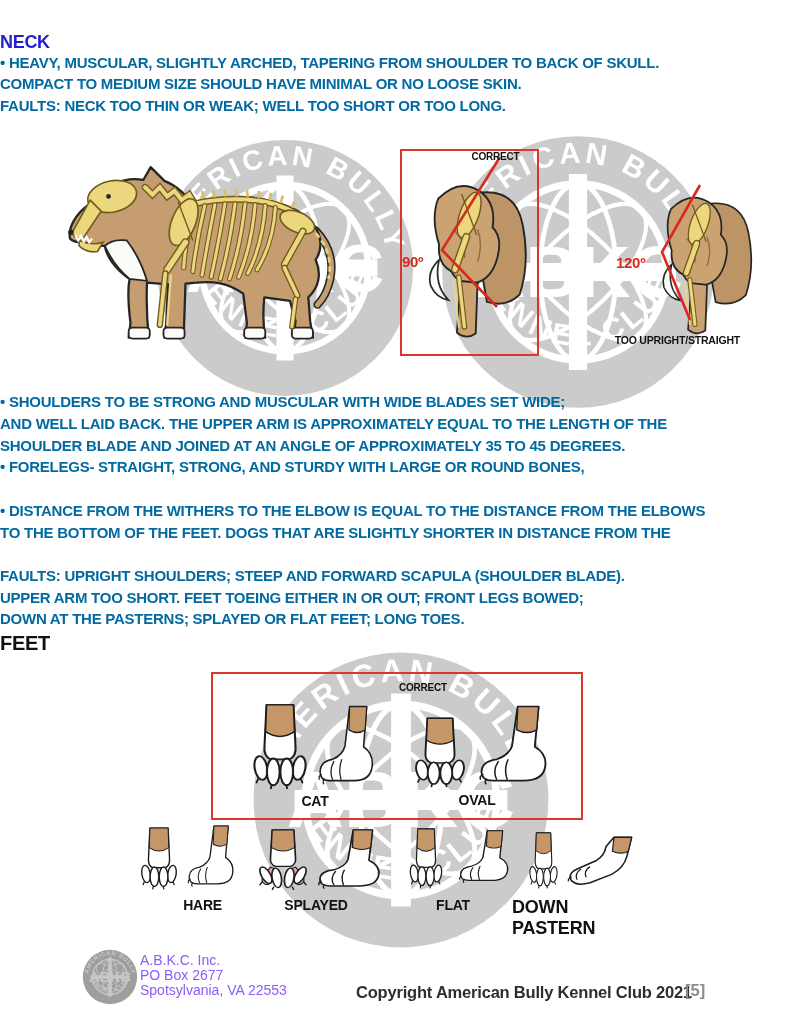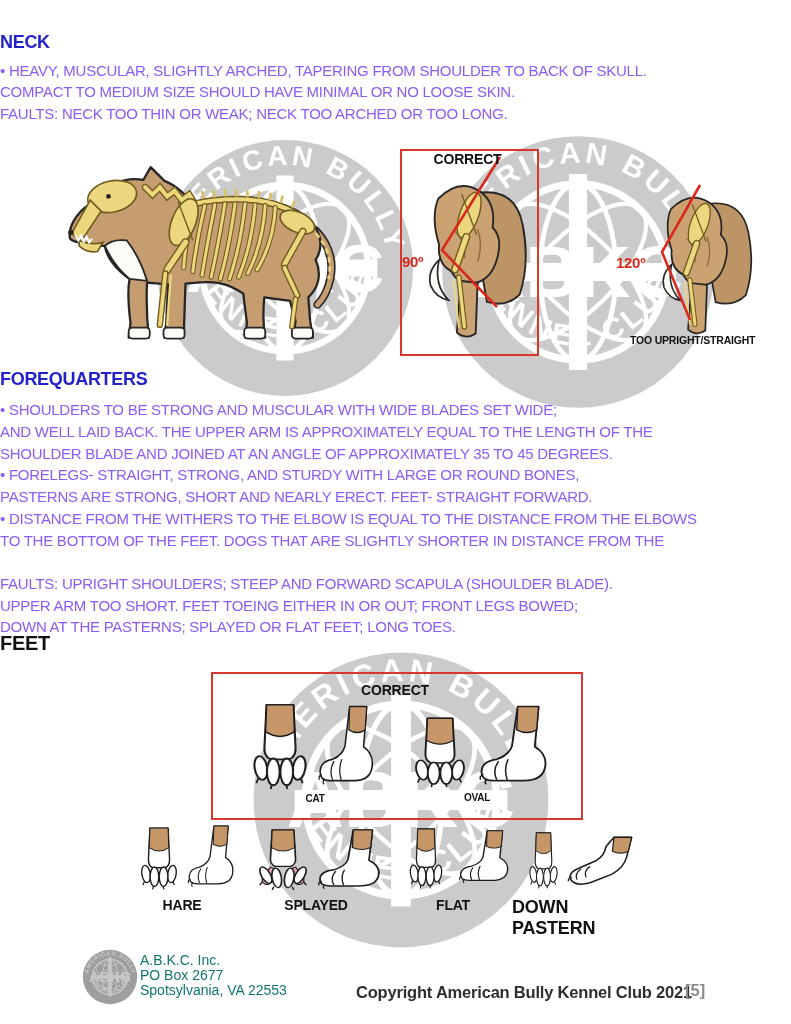--- a/index.html
+++ b/index.html
@@ -4,27 +4,27 @@
 <style>
   html,body{margin:0;padding:0;background:#e8e8e8;}
   .page{position:relative;width:791px;height:1024px;background:#ffffff;overflow:hidden;
         font-family:"Liberation Sans",sans-serif;margin:0 auto;}
   .wm{position:absolute;z-index:0;}
   .art{position:absolute;z-index:1;}
   .txt{position:absolute;z-index:2;}
   .center-line{left:0;width:100%;}
   .heading-blue{color:#2222cd;font-weight:bold;font-size:18px;letter-spacing:-0.3px;}
   .heading-black{color:#111;font-weight:bold;font-size:20px;letter-spacing:-0.3px;}
-  .body-line{color:#8b5cf6;font-weight:normal;font-size:15px;letter-spacing:-0.25px;white-space:nowrap;margin-top:8px;}
+  .body-line{color:#0369a1;font-weight:bold;font-size:15px;letter-spacing:-0.25px;white-space:nowrap;}
   .red-box{position:absolute;border:2px solid #d9372c;z-index:2;background:transparent;}
-  .diagram-label{color:#111;font-weight:bold;font-size:14px;letter-spacing:-0.2px;}
+  .diagram-label{color:#111;font-weight:bold;font-size:10px;letter-spacing:-0.2px;padding-left:28px;}
   .angle-label{color:#d9281e;font-weight:bold;font-size:15px;letter-spacing:-0.3px;margin-top:16px;}
   .small-label{color:#111;font-weight:bold;font-size:10.5px;letter-spacing:-0.2px;}
-  .foot-label{color:#111;font-weight:bold;font-size:10px;letter-spacing:-0.2px;}
-  .footer-text{color:#0f766e;font-size:14px;line-height:15px;}
+  .foot-label{color:#111;font-weight:bold;font-size:14px;letter-spacing:-0.2px;}
+  .footer-text{color:#8b5cf6;font-size:14px;line-height:15px;}
   .footer-copy{color:#2e2e2e;font-size:16.5px;font-weight:bold;letter-spacing:-0.2px;}
   .page-num{color:#8c8c8c;font-weight:bold;font-size:16.5px;}
 </style>
 </head>
 <body>
 
 <div class="page">
 
   <svg width="0" height="0" style="position:absolute" aria-hidden="true">
     <defs>
@@ -116,21 +116,21 @@
   <svg class="wm" style="left:438px;top:132px" width="280" height="280">
       <use href="#wm"></use>
     </svg>
   <svg class="wm" style="left:249px;top:648px" width="304" height="304">
       <use href="#wm"></use>
     </svg>
 
   <div class="txt center-line heading-blue" style="top:32px">NECK</div>
   <div class="txt center-line body-line" style="top:54px">• HEAVY, MUSCULAR, SLIGHTLY ARCHED, TAPERING FROM SHOULDER TO BACK OF SKULL.</div>
   <div class="txt center-line body-line" style="top:75px">COMPACT TO MEDIUM SIZE SHOULD HAVE MINIMAL OR NO LOOSE SKIN.</div>
-  <div class="txt center-line body-line" style="top:97px">FAULTS: NECK TOO THIN OR WEAK; NECK TOO ARCHED OR TOO LONG.</div>
+  <div class="txt center-line body-line" style="top:97px">FAULTS: NECK TOO THIN OR WEAK; WELL TOO SHORT OR TOO LONG.</div>
 
   <svg class="art" style="left:48px;top:139px" width="330" height="224" viewBox="0 0 360 235">
     <path d="M292,95 Q314,118 308,148 Q304,166 294,176" stroke="#262626" stroke-width="9" fill="none" stroke-linecap="round"></path>
     <path d="M292,95 Q314,118 308,148 Q304,166 294,176" stroke="#c59d70" stroke-width="5.5" fill="none" stroke-linecap="round"></path>
     <path d="M24,104 C22,94 28,78 46,66 C58,46 84,36 104,40 L112,26 L127,41 C140,46 152,57 157,68
              C180,58 212,56 238,62 C262,67 283,77 292,92 C299,104 299,117 292,127 C299,143 295,158 284,168
              L286,194 L289,212 L268,212 L270,194 L264,172 L236,168 C234,186 235,200 237,212 L215,212 L217,196 L213,164
              C196,152 180,150 162,152 L150,153 L148,212 L127,212 L129,196 L131,154 L108,152
              C107,176 108,194 110,212 L88,212 L90,196 C87,172 87,158 89,148 C74,138 64,124 62,112
              C52,112 42,110 36,108 C28,108 24,104 24,104 Z" fill="#c59d70" stroke="#262626" stroke-width="2.5" stroke-linejoin="round"></path>
@@ -179,28 +179,26 @@
   </svg>
   <div class="txt angle-label" style="left:402px;top:237px">90º</div>
 
   <svg class="art" style="left:645px;top:185px" width="112" height="155" viewBox="0 0 130 180" preserveAspectRatio="none">
       <use href="#shoulder"></use>
     </svg>
   <svg class="art" style="left:630px;top:180px" width="130" height="150" viewBox="0 0 130 150">
     <path d="M70,5 L32,72 L60,140" fill="none" stroke="#d9281e" stroke-width="2.6"></path>
   </svg>
   <div class="txt angle-label" style="left:616px;top:238px">120º</div>
-  <div class="txt small-label" style="left:630px;top:334px;width:140px;text-align:left">TOO UPRIGHT/STRAIGHT</div>
-
-  <div class="txt center-line heading-blue" style="top:369px">FOREQUARTERS</div>
+  <div class="txt small-label" style="left:600px;top:334px;width:140px;text-align:right">TOO UPRIGHT/STRAIGHT</div>
+
   <div class="txt center-line body-line" style="top:393px">• SHOULDERS TO BE STRONG AND MUSCULAR WITH WIDE BLADES SET WIDE;</div>
   <div class="txt center-line body-line" style="top:415px">AND WELL LAID BACK. THE UPPER ARM IS APPROXIMATELY EQUAL TO THE LENGTH OF THE</div>
   <div class="txt center-line body-line" style="top:437px">SHOULDER BLADE AND JOINED AT AN ANGLE OF APPROXIMATELY 35 TO 45 DEGREES.</div>
   <div class="txt center-line body-line" style="top:458px">• FORELEGS- STRAIGHT, STRONG, AND STURDY WITH LARGE OR ROUND BONES,</div>
-  <div class="txt center-line body-line" style="top:480px">PASTERNS ARE STRONG, SHORT AND NEARLY ERECT. FEET- STRAIGHT FORWARD.</div>
   <div class="txt center-line body-line" style="top:502px">• DISTANCE FROM THE WITHERS TO THE ELBOW IS EQUAL TO THE DISTANCE FROM THE ELBOWS</div>
   <div class="txt center-line body-line" style="top:524px">TO THE BOTTOM OF THE FEET. DOGS THAT ARE SLIGHTLY SHORTER IN DISTANCE FROM THE</div>
   <div class="txt center-line body-line" style="top:567px">FAULTS: UPRIGHT SHOULDERS; STEEP AND FORWARD SCAPULA (SHOULDER BLADE).</div>
   <div class="txt center-line body-line" style="top:589px">UPPER ARM TOO SHORT. FEET TOEING EITHER IN OR OUT; FRONT LEGS BOWED;</div>
   <div class="txt center-line body-line" style="top:610px">DOWN AT THE PASTERNS; SPLAYED OR FLAT FEET; LONG TOES.</div>
 
   <div class="txt center-line heading-black" style="top:632px">FEET</div>
   <div class="red-box" style="left:211px;top:672px;width:368px;height:144px"></div>
   <div class="txt diagram-label" style="left:211px;top:682px;width:368px;text-align:center">CORRECT</div>
 
@@ -238,21 +236,21 @@
   <svg class="art" style="left:455px;top:829px" width="56" height="55" viewBox="0 0 80 92" preserveAspectRatio="none">
       <use href="#paw-side"></use>
     </svg>
   <svg class="art" style="left:527px;top:831px" width="33" height="58" viewBox="0 0 60 92" preserveAspectRatio="none">
       <use href="#paw-front"></use>
     </svg>
   <svg class="art" style="left:566px;top:835px" width="72" height="54" viewBox="0 0 90 70" preserveAspectRatio="none">
       <use href="#paw-side-down"></use>
     </svg>
 
-  <div class="txt foot-label" style="left:142px;top:897px;width:80px;text-align:center;font-size:14px">HARE</div>
+  <div class="txt foot-label" style="left:142px;top:897px;width:80px;text-align:right;font-size:14px">HARE</div>
   <div class="txt foot-label" style="left:266px;top:897px;width:100px;text-align:center;font-size:14px">SPLAYED</div>
   <div class="txt foot-label" style="left:413px;top:897px;width:80px;text-align:center;font-size:14px">FLAT</div>
   <div class="txt foot-label" style="left:512px;top:897px;width:140px;text-align:left;font-size:18px">DOWN PASTERN</div>
 
   <svg class="art" style="left:82px;top:949px;filter:brightness(0.78)" width="56" height="56">
       <use href="#wm"></use>
     </svg>
   <div class="txt footer-text" style="left:140px;top:953px">
     <div>A.B.K.C. Inc.</div>
     <div>PO Box 2677</div>

